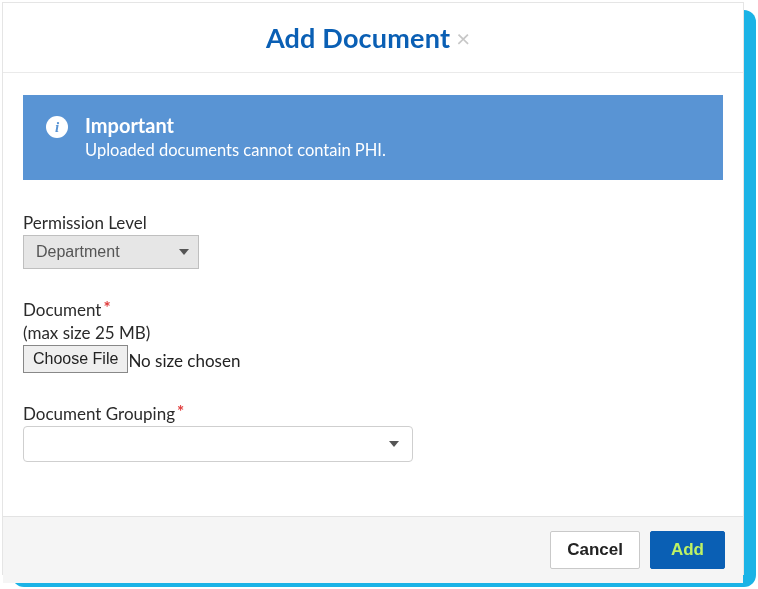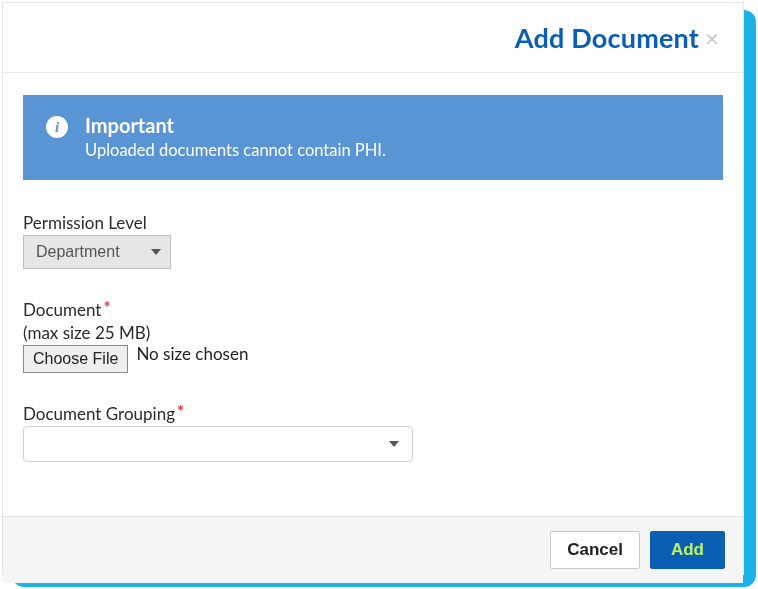--- a/index.html
+++ b/index.html
@@ -28,21 +28,21 @@
       bottom: 14px;
       background: #fff;
       border: 1px solid #e5e5e5;
       display: flex;
       flex-direction: column;
     }
     .modal-header {
       padding: 18px 18px 18px 14px;
       border-bottom: 1px solid #eaeaea;
       display: flex;
-      justify-content: flex-end;
+      justify-content: center;
       align-items: center;
     }
     .modal-title {
       color: #0a5fb4;
       font-size: 27px;
       font-weight: 700;
       letter-spacing: 0.2px;
     }
     .close-btn {
       color: #c7c7c7;
@@ -123,21 +123,21 @@
       position: relative;
       top: -2px;
       margin-left: 2px;
     }
     .form-control { flex: 1; }
     .select-wrap {
       position: relative;
       display: inline-block;
     }
     .select-perm {
-      width: 148px;
+      width: 176px;
       height: 34px;
       background: #e6e6e6;
       border: 1px solid #bfbfbf;
       font-size: 16px;
       color: #555;
       padding: 4px 28px 4px 12px;
       appearance: none;
       -webkit-appearance: none;
       cursor: pointer;
     }
@@ -145,21 +145,21 @@
       position: absolute;
       right: 10px;
       top: 50%;
       transform: translateY(-50%);
       pointer-events: none;
       width: 0; height: 0;
       border-left: 5px solid transparent;
       border-right: 5px solid transparent;
       border-top: 6px solid #555;
     }
-    .file-row { display: flex; align-items: flex-start; gap: 8px; }
+    .file-row { display: flex; align-items: flex-end; }
     .file-btn {
       background: #efefef;
       border: 1px solid #888;
       padding: 4px 9px;
       font-size: 16px;
       font-family: Arial, sans-serif;
       cursor: pointer;
       color: #222;
     }
     .file-status {

